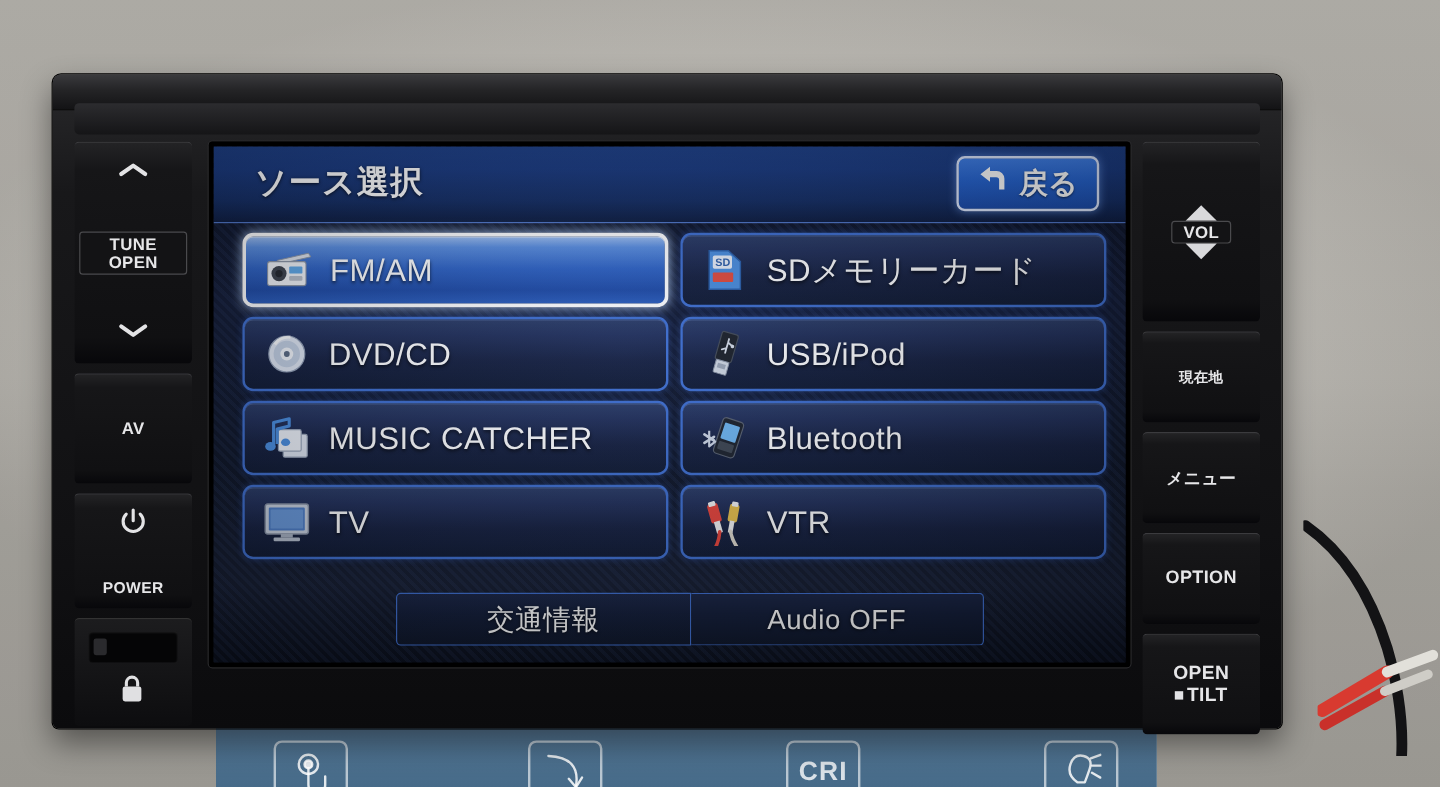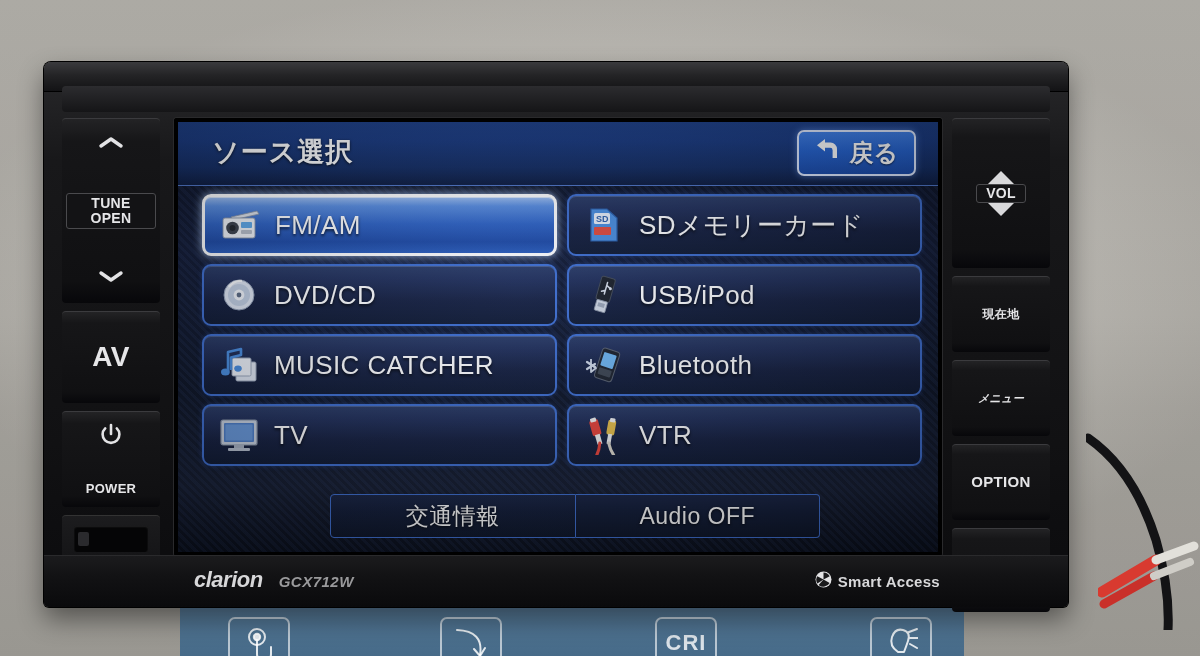--- a/index.html
+++ b/index.html
@@ -278,21 +278,21 @@
         <span>TUNE</span><br><span>OPEN</span>
       </span>
       <span>
         <svg class="chev" viewBox="0 0 26 13" fill="none" stroke="#e3e3e5" stroke-width="3.4" stroke-linecap="round" stroke-linejoin="round">
             <path d="M3 3 L13 10 L23 3"></path>
           </svg>
       </span>
     </div>
 
     <div class="hbtn" id="btn-av">
-      <span class="lbl" style="font-size:28px;">AV</span>
+      <span class="lbl" style="font-size:14px;">AV</span>
     </div>
 
     <div class="hbtn" id="btn-power">
       <span style="margin-bottom:4px;">
         <svg width="24" height="24" viewBox="0 0 24 24" fill="none" stroke="#e3e3e5" stroke-width="2.6" stroke-linecap="round">
           <path d="M12 3 L12 12"></path>
             <path d="M6.2 6.4 A8.4 8.4 0 1 0 17.8 6.4"></path>
         </svg>
       </span>
       <span class="lbl small">POWER</span>
@@ -455,44 +455,27 @@
   <div id="right-col">
     <div class="hbtn" id="btn-vol">
       <span class="tri up"></span>
       <span class="lbl mid">VOL</span>
       <span class="tri down"></span>
     </div>
     <div class="hbtn" id="btn-loc">
       <span class="lbl" style="font-size:12px;">現在地</span>
     </div>
     <div class="hbtn" id="btn-menu">
-      <span class="lbl" style="font-size:11px;font-style:italic;">メニュー</span>
+      <span class="lbl" style="font-size:14px;">メニュー</span>
     </div>
     <div class="hbtn" id="btn-option">
       <span class="lbl" style="font-size:15px;text-align:center;">OPTION</span>
     </div>
     <div class="hbtn" id="btn-tilt">
       <span class="lbl" style="font-size:16px;">OPEN</span>
       <span class="lbl" style="font-size:16px; display:flex; align-items:center; gap:3px;">
         <span style="width:7px;height:7px;background:#e3e3e5;display:inline-block;"></span>
         <span>TILT</span>
       </span>
     </div>
   </div>
 
-  <div id="unit-bottom">
-    <div id="brand">
-      <span class="clarion">clarion</span>
-      <span class="model">GCX712W</span>
-    </div>
-    <div id="smart-access">
-      <span>
-        <svg width="17" height="17" viewBox="0 0 17 17">
-          <circle cx="8.5" cy="8.5" r="8" fill="#e4e4e6"></circle>
-          <path d="M8.5 1.4 A7.1 7.1 0 0 1 14.7 5.2 L8.5 8.5 Z" fill="#1a1a1c"></path>
-          <path d="M2.4 12.6 A7.1 7.1 0 0 1 2.3 5.2 L8.5 8.5 Z" fill="#1a1a1c"></path>
-          <path d="M14.6 12.0 A7.1 7.1 0 0 1 3.6 13.9 L8.5 8.5 Z" fill="#1a1a1c"></path>
-        </svg>
-      </span>
-      <span>Smart Access</span>
-    </div>
-  </div>
 </div>
 
 </body></html>

